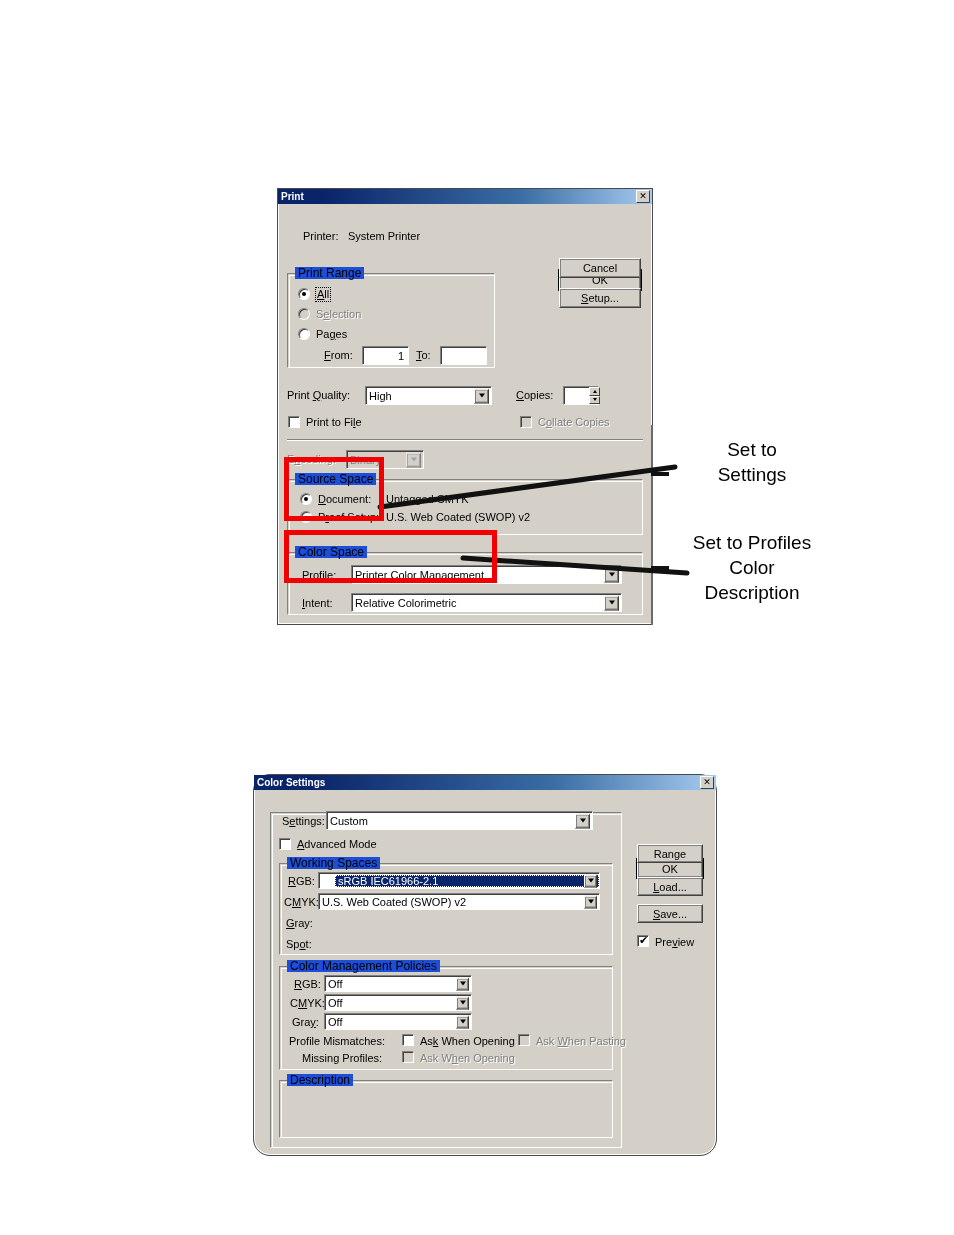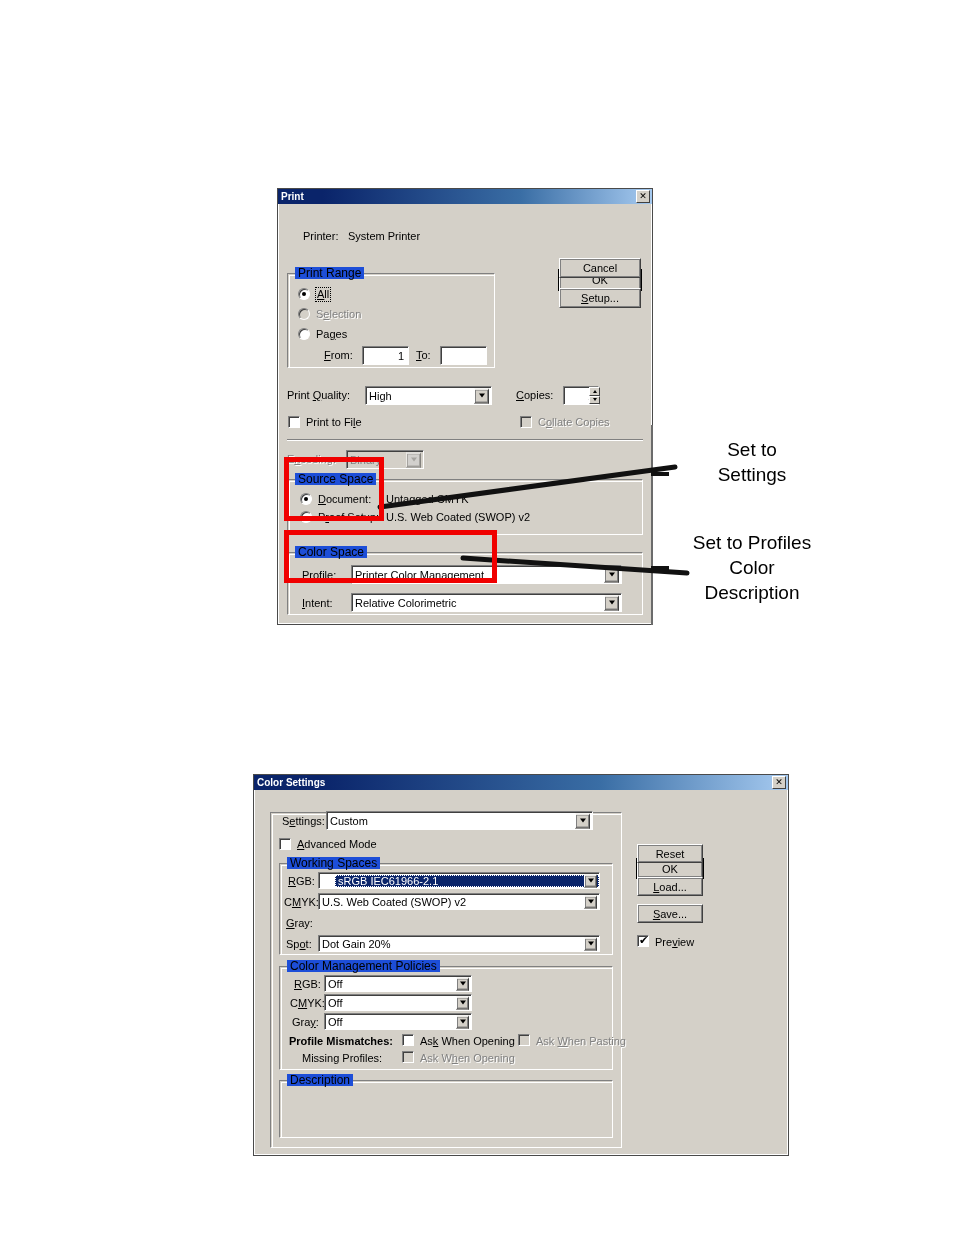--- a/index.html
+++ b/index.html
@@ -378,21 +378,21 @@
   <div>Set to</div>
   <div>Settings</div>
 </div>
 
 <div class="anno center" style="left:662px; top:530px; width:180px;">
   <div>Set to Profiles</div>
   <div>Color</div>
   <div>Description</div>
 </div>
 
-<div class="dlg" id="color-settings-dialog" style="left:253px; top:774px; width:536px; height:382px;">
+<div class="dlg" id="color-settings-dialog" style="left:253px; top:774px; width:464px; height:382px;border-radius:17px;">
 
   <div class="titlebar">
     <span class="title-text">Color Settings</span>
     <span class="close-btn">✕</span>
   </div>
 
   <div class="dlg-body" style="height:367px;">
 
     <div class="group" style="left:16px; top:22px; width:352px; height:336px;"></div>
 
@@ -423,26 +423,20 @@
     <div class="field" style="left:64px; top:103px; width:282px; height:17px;">
       <span>U.S. Web Coated (SWOP) v2</span>
       <span class="combo-arrow" style="height:13px; width:13px;">
           <i></i>
         </span>
     </div>
 
     <span class="lbl" style="left:32px; top:127px;"><u>G</u>ray:</span>
 
     <span class="lbl" style="left:32px; top:148px;">Sp<u>o</u>t:</span>
-    <div class="field" style="left:64px; top:145px; width:282px; height:17px;">
-      <span>Dot Gain 20%</span>
-      <span class="combo-arrow" style="height:13px; width:13px;">
-          <i></i>
-        </span>
-    </div>
 
     <div class="group" style="left:25px; top:176px; width:334px; height:104px;">
       <span class="group-title">Color Management Policies</span>
     </div>
 
     <span class="lbl" style="left:40px; top:188px;"><u>R</u>GB:</span>
     <div class="field" style="left:70px; top:185px; width:148px; height:17px;">
       <span>Off</span>
       <span class="combo-arrow" style="height:13px; width:13px;">
           <i></i>
@@ -458,37 +452,37 @@
     </div>
 
     <span class="lbl" style="left:38px; top:226px;">Gra<u>y</u>:</span>
     <div class="field" style="left:70px; top:223px; width:148px; height:17px;">
       <span>Off</span>
       <span class="combo-arrow" style="height:13px; width:13px;">
           <i></i>
         </span>
     </div>
 
-    <span class="lbl" style="left:35px; top:245px;font-weight:bold;">Profile Mismatches:</span>
+    <span class="lbl" style="left:35px; top:245px;">Profile Mismatches:</span>
     <div class="chk" style="left:148px; top:244px;"></div>
     <span class="lbl" style="left:166px; top:245px;">As<u>k</u> When Opening</span>
     <div class="chk dis" style="left:264px; top:244px;"></div>
     <span class="lbl dis" style="left:282px; top:245px;">Ask <u>W</u>hen Pasting</span>
 
     <span class="lbl" style="left:48px; top:262px;">Missing Profiles:</span>
     <div class="chk dis" style="left:148px; top:261px;"></div>
     <span class="lbl dis" style="left:166px; top:262px;">Ask W<u>h</u>en Opening</span>
 
     <div class="group" style="left:25px; top:290px; width:334px; height:58px;">
       <span class="group-title">Description</span>
     </div>
     <div style="position:absolute; left:33px; top:300px; width:318px; height:42px; font-size:11px; color:#000; font-family:'Liberation Sans', sans-serif;"></div>
 
     <div class="btn default" style="left:383px; top:27px; width:66px; height:19px;">OK</div>
-    <div class="btn" style="left:383px; top:54px; width:66px; height:19px;">Reset</div>
+    <div class="btn" style="left:383px; top:54px; width:66px; height:19px;">Range</div>
     <div class="btn" style="left:383px; top:87px; width:66px; height:19px;">
       <span><u>L</u>oad...</span>
     </div>
     <div class="btn" style="left:383px; top:114px; width:66px; height:19px;">
       <span><u>S</u>ave...</span>
     </div>
 
     <div class="chk on" style="left:383px; top:145px;"></div>
     <span class="lbl" style="left:401px; top:146px;">Pre<u>v</u>iew</span>
 

